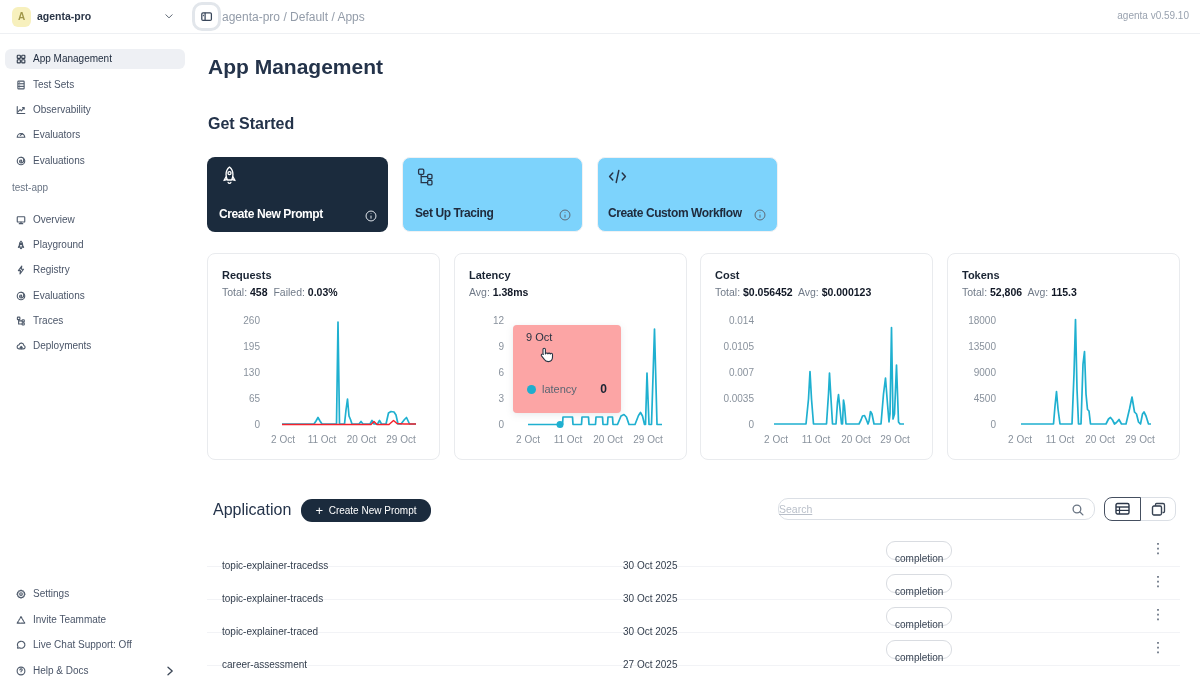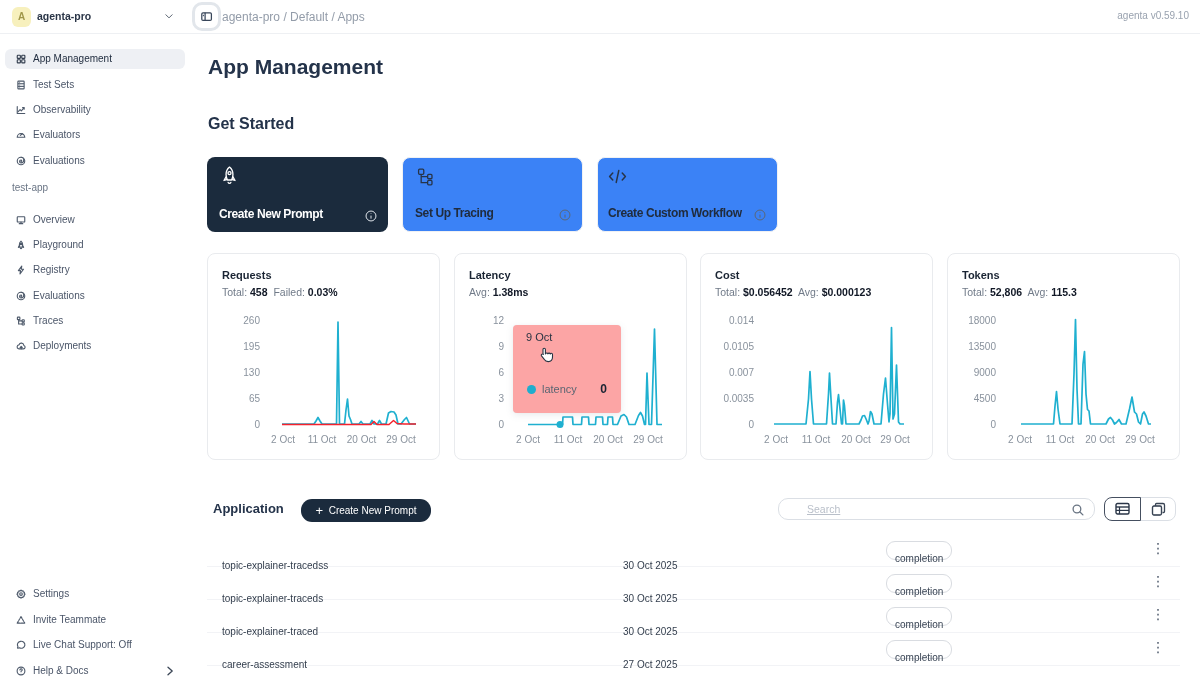--- a/index.html
+++ b/index.html
@@ -27,47 +27,47 @@
 .sitem .ic circle[fill]:not([fill="none"]) { stroke-width:0; }
 .sitem.sel .tx { color:#222e40; font-weight:500; }
 .slabel { position:absolute; left:12px; font-size:10px; color:#6a7585; }
 
 #h1 { position:absolute; left:208px; top:55px; font-size:21px; font-weight:600;
   color:#24334a; line-height:24px; }
 #h2 { position:absolute; left:208px; top:114px; font-size:16px; font-weight:600;
   color:#24334a; line-height:19px; }
 .gcard { position:absolute; top:157px; width:181px; height:75px; border-radius:8px; }
 .gcard.dark { background:#1b2b3d; color:#fff; }
-.gcard.lite { background:#3b82f6; border:1px solid #f0f1f3; color:#202c3e; }
+.gcard.lite { background:#7dd3fc; border:1px solid #f0f1f3; color:#202c3e; }
 .gcard .gic { position:absolute; left:13px; top:9px; width:19px; height:19px; }
 .gcard .glb { position:absolute; left:12px; bottom:11px; font-size:12px; font-weight:600; letter-spacing:-0.4px; white-space:nowrap; }
 .gcard .ginfo { position:absolute; right:11px; bottom:10px; width:12px; height:12px; }
 
 .scard { position:absolute; top:253px; width:233px; height:207px; background:#fff;
   border:1px solid #e9ebee; border-radius:8px; }
 .scard .st { position:absolute; left:14px; top:15px; font-size:11px; font-weight:700; color:#1a2433; }
 .scard .ss { position:absolute; left:14px; top:32px; font-size:10.5px; color:#707a88; white-space:nowrap; }
 .scard .ss b { color:#111826; font-weight:700; }
 .scard svg.chart { position:absolute; left:0; top:0; }
 text.ax { font-size:10px; fill:#89929d; font-family:"Liberation Sans",sans-serif; }
 
 #tooltip { position:absolute; left:513px; top:325px; width:108px; height:88px;
   background:#fca5a5; border-radius:4px; box-shadow:0 2px 7px rgba(125,135,150,0.17), 0 0 1px rgba(125,135,150,0.10); z-index:4; }
 #tooltip .tdate { position:absolute; left:13px; top:6px; font-size:11px; color:#2a3342; }
 #tooltip .ttrow { position:absolute; left:14px; top:57px; width:80px; height:16px; }
 #tooltip .tdot { position:absolute; left:0; top:3px; width:9px; height:9px; border-radius:50%; background:#1fadcd; }
 #tooltip .tname { position:absolute; left:15px; top:1px; font-size:11px; color:#5b6572; }
 #tooltip .tval { position:absolute; right:0; top:0; font-size:12px; font-weight:600; color:#1a2433; }
 
-#apph { position:absolute; left:213px; top:501px; font-size:13px; font-weight:700; color:#24334a; }
+#apph { position:absolute; left:213px; top:501px; font-size:16px; font-weight:400; color:#24334a; }
 #newbtn { position:absolute; left:301px; top:499px; width:130px; height:23px; border-radius:11px;
   background:#1b2b3d; color:#fff; font-size:10px; text-align:center; line-height:23px; }
 #search { position:absolute; left:778px; top:498px; width:317px; height:22px; border-radius:10px;
   border:1px solid #dbdfe5; background:#fff; }
-#search .ph { position:absolute; left:28px; top:4px; font-size:10.5px; color:#b9bfc9;text-decoration:underline; }
+#search .ph { position:absolute; left:0; top:4px; font-size:10.5px; color:#b9bfc9;text-decoration:underline; }
 #search svg { position:absolute; right:9px; top:4px; }
 #seg { position:absolute; left:1104px; top:497px; width:72px; height:24px; }
 #seg .sl { position:absolute; left:0; top:0; width:37px; height:24px; border:1.5px solid #454f60;
   border-radius:8px 0 0 8px; background:#fff; z-index:2; }
 #seg .sr { position:absolute; left:36px; top:0; width:36px; height:24px; border:1px solid #dbdfe5;
   border-radius:0 8px 8px 0; background:#fff; }
 #seg svg { position:absolute; left:10px; top:4px; }
 
 #table { position:absolute; left:207px; top:534px; width:973px; }
 .thead { position:relative; height:31px; border-top:1px solid #f0f1f3; border-bottom:1px solid #f0f1f3; }

